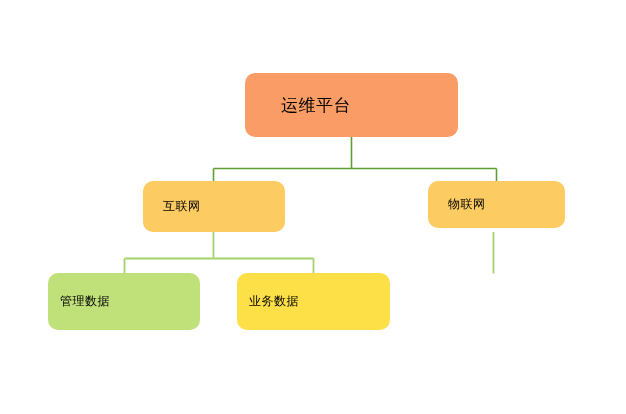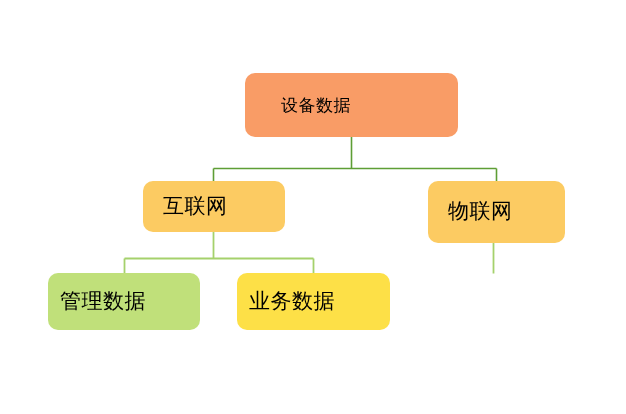--- a/index.html
+++ b/index.html
@@ -18,21 +18,21 @@
     overflow: hidden;
   }
   .node {
     position: absolute;
     box-sizing: border-box;
     border-radius: 10px;
     display: flex;
     align-items: center;
     justify-content: flex-start;
     color: #000000;
-    font-size: 21px;
+    font-size: 12px;
     line-height: 1.2;
     padding-left: 12px;
     letter-spacing: 0.5px;
     z-index: 2;
   }
   .node.level-1 { font-size: 17px; padding-left: 36px; }
   .node.level-2 { padding-left: 20px; }
   .node.level-3 { padding-left: 12px; }
 
   .connector-layer {
@@ -63,24 +63,24 @@
       <path d="M 124.5 258.5 L 313.5 258.5" stroke="#A5D16C" stroke-width="1.8" fill="none"></path>
       <path d="M 124.5 258.5 L 124.5 273.5" stroke="#A5D16C" stroke-width="1.8" fill="none"></path>
       <path d="M 313.5 258.5 L 313.5 273.5" stroke="#A5D16C" stroke-width="1.8" fill="none"></path>
     </g>
 
     <g>
       <path d="M 493.5 232 L 493.5 273.5" stroke="#A5D16C" stroke-width="1.8" fill="none"></path>
     </g>
   </svg>
 
-  <div class="node level-1" style="left: 245px; top: 73px; width: 213px; height: 64px; background: rgb(249, 156, 102); color: rgb(0, 0, 0);">设备数据</div>
+  <div class="node level-1" style="left: 245px; top: 73px; width: 213px; height: 64px; background: rgb(249, 156, 102); color: rgb(0, 0, 0);">运维平台</div>
 
   <div class="node level-2" style="left: 143px; top: 181px; width: 142px; height: 51px; background: rgb(252, 203, 98); color: rgb(0, 0, 0);">互联网</div>
 
-  <div class="node level-2" style="left: 428px; top: 181px; width: 137px; height: 62px; background: rgb(252, 203, 98); color: rgb(0, 0, 0); text-align: right;">物联网</div>
+  <div class="node level-2" style="left: 428px; top: 181px; width: 137px; height: 47px; background: rgb(252, 203, 98); color: rgb(0, 0, 0); text-align: right;">物联网</div>
 
   <div class="node level-3" style="left: 48px; top: 273px; width: 152px; height: 57px; background: rgb(192, 224, 122); color: rgb(0, 0, 0);">管理数据</div>
 
   <div class="node level-3" style="left: 237px; top: 273px; width: 153px; height: 57px; background: #fde047; color: rgb(0, 0, 0);">业务数据</div>
 
 
 </div>
 
 </body></html>

